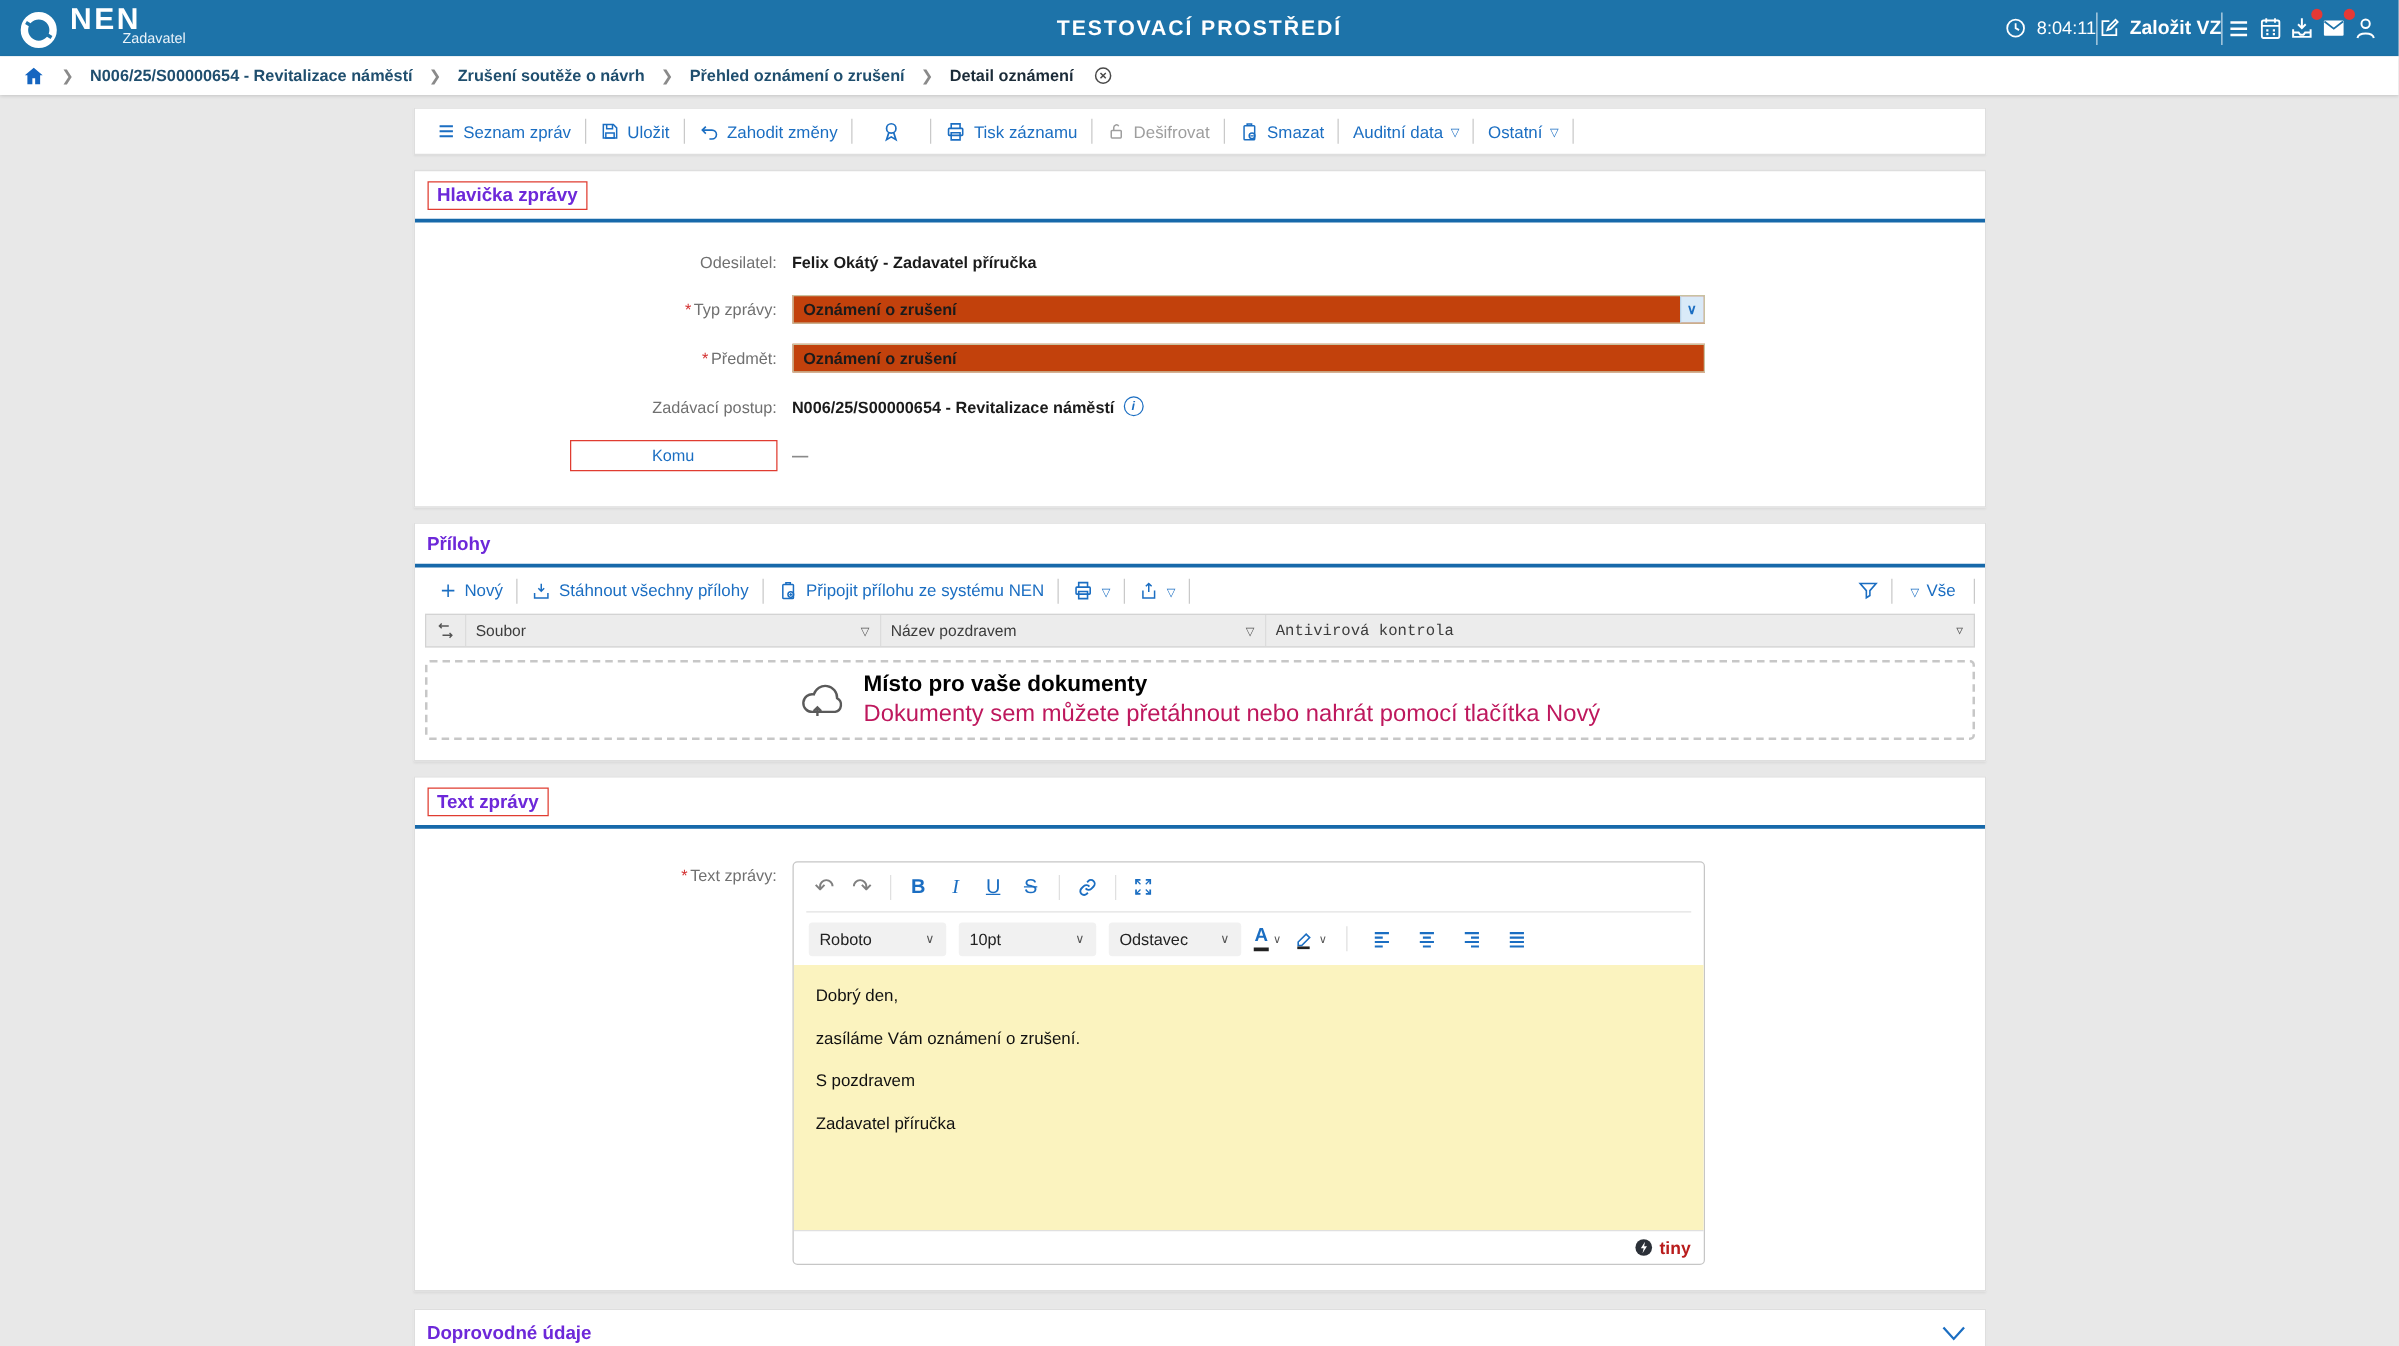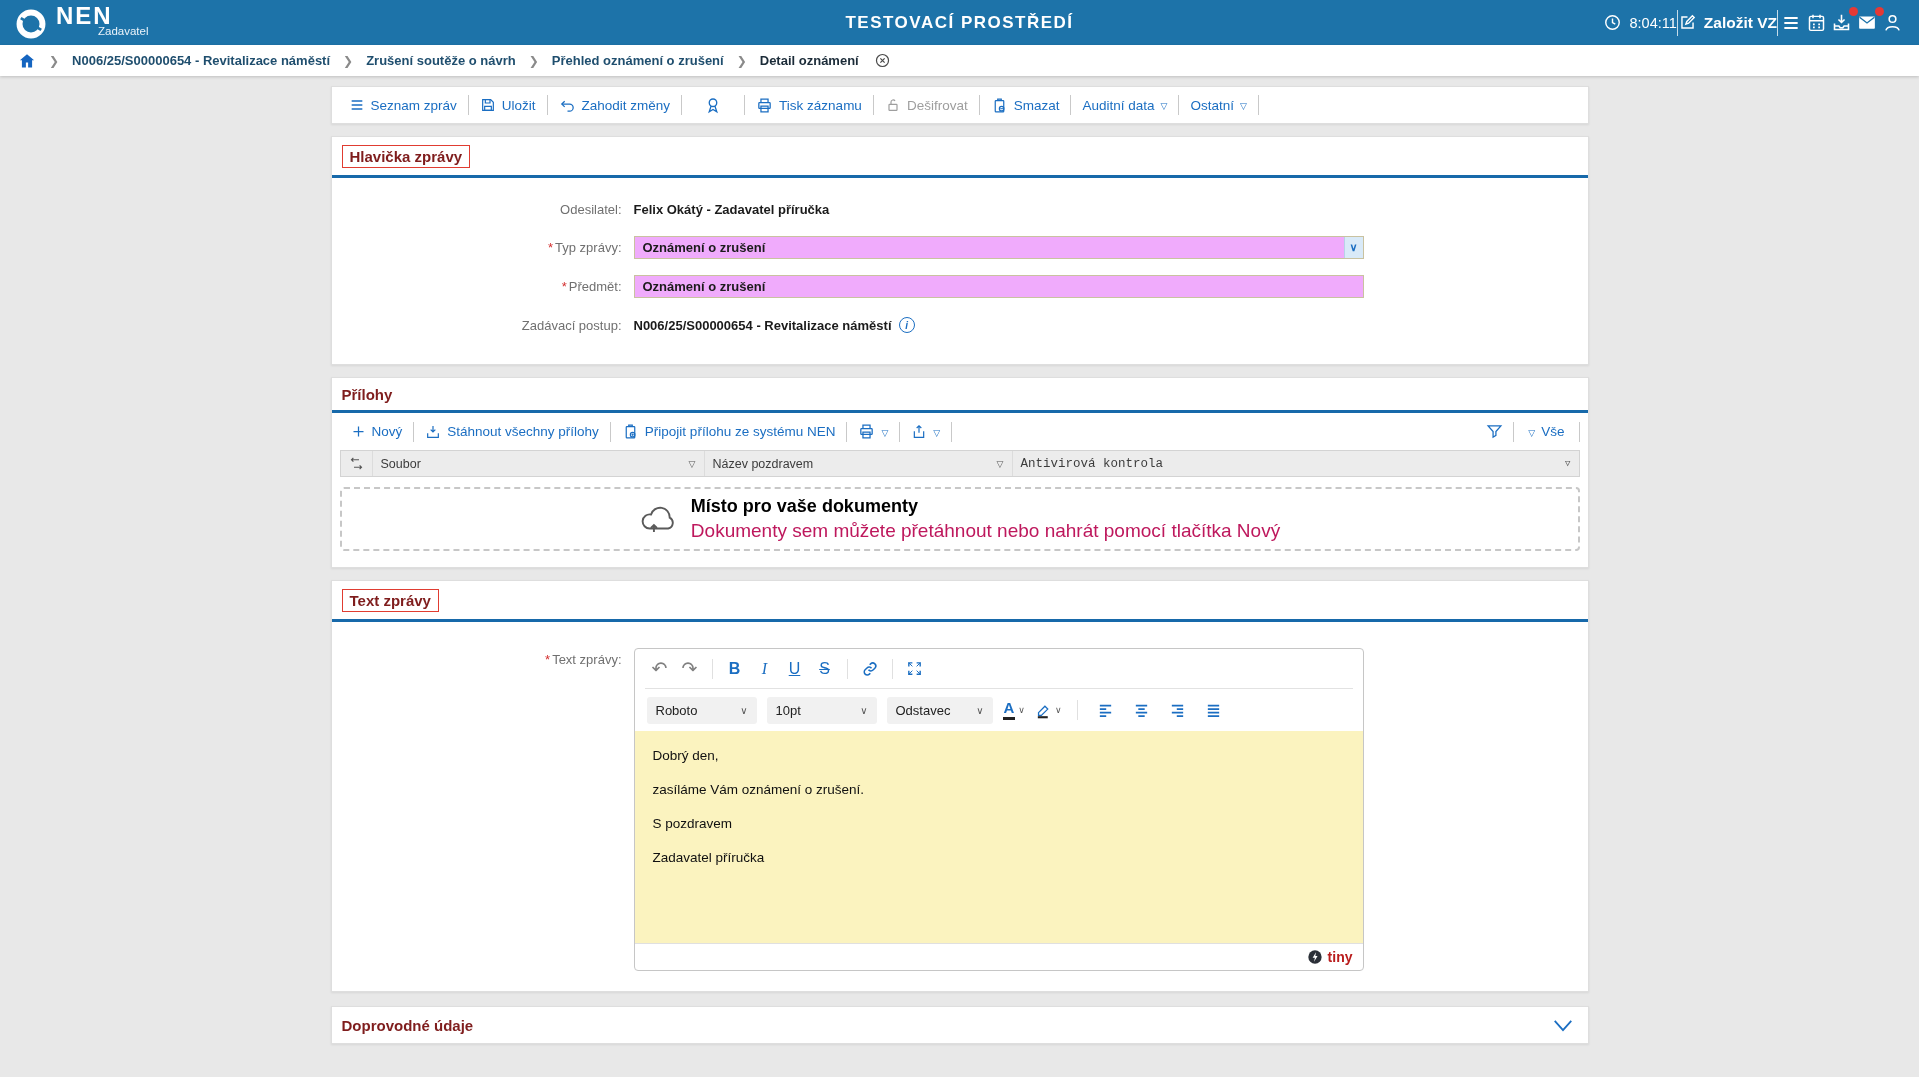--- a/index.html
+++ b/index.html
@@ -37,33 +37,33 @@
   .panel.actions { margin-top:10px; height:38px; display:flex; align-items:center; padding:0 6px; }
   .tb-item { display:flex; align-items:center; gap:6px; color:#1b6ec2; font-size:13.5px; padding:0 11px; cursor:pointer; white-space:nowrap; }
   .tb-item.disabled { color:#9e9e9e; cursor:default; }
   .tb-sep { width:1px; height:20px; background:#c9c9c9; }
   .tb-caret { font-size:9px; position:relative; top:1px; }
   .tb-icononly { padding:0 22px; }
 
   
   .section { margin-top:12px; }
   .sec-head { display:flex; align-items:center; justify-content:space-between; padding:8px 10px 7px; }
-  .sec-title { font-size:15px; font-weight:bold; color:#7f1d1d; }
+  .sec-title { font-size:15px; font-weight:bold; color:#6d28d9; }
   .red-box { border:1px solid #e03c31; padding:2px 7px; display:inline-block; }
   .sec-divider { height:3px; background:#1769aa; }
 
   
   .form-body { padding:20px 0 28px; }
   .form-row { display:flex; align-items:center; margin-bottom:16px; min-height:22px; }
   .form-row:last-child { margin-bottom:0; }
   .flabel { width:302px; text-align:right; color:#707070; font-size:13px; padding-right:12px; flex:none; }
   .req { color:#d32f2f; margin-right:2px; }
   .fvalue { font-weight:bold; font-size:13px; color:#1b1b1b; display:flex; align-items:center; gap:7px; }
   .fvalue.plain { font-weight:bold; color:#8a8a8a; }
-  .ydropdown, .yinput { width:730px; height:23px; background:#f0abfc; border:1px solid #c9c2a0; display:flex; align-items:center; padding-left:8px; font-weight:bold; font-size:13px; color:#1b1b1b; position:relative; cursor:pointer; }
+  .ydropdown, .yinput { width:730px; height:23px; background:#c2410c; border:1px solid #c9c2a0; display:flex; align-items:center; padding-left:8px; font-weight:bold; font-size:13px; color:#1b1b1b; position:relative; cursor:pointer; }
   .dd-btn { position:absolute; right:0; top:0; bottom:0; width:19px; background:#d9eaf8; border-left:1px solid #b9d2e8; color:#1b6ec2; display:flex; align-items:center; justify-content:center; font-size:11px; font-weight:bold; }
   .komu-box { display:inline-block; width:166px; border:1px solid #e03c31; color:#1b6ec2; text-align:center; font-size:13px; padding:4px 0; font-weight:normal; }
   .info-i { width:16px; height:16px; border:1.5px solid #1b6ec2; border-radius:50%; color:#1b6ec2; font-size:10px; font-weight:bold; display:inline-flex; align-items:center; justify-content:center; font-style:italic; cursor:pointer; flex:none; }
 
   
   .att-toolbar { display:flex; align-items:center; height:37px; padding:0 8px; }
   .att-right { margin-left:auto; display:flex; align-items:center; gap:10px; }
   .grid-head { display:flex; margin:0 8px; background:#ececec; border:1px solid #d3d3d3; height:27px; font-size:12.5px; color:#3c3c3c; }
   .gh-cell { display:flex; align-items:center; justify-content:space-between; padding:0 8px; border-right:1px solid #dcdcdc; cursor:pointer; }
   .gh-cell:last-child { border-right:none; }
@@ -286,20 +286,26 @@
           <span>Oznámení o zrušení</span>
         </div>
       </div>
       <div class="form-row">
         <div class="flabel">Zadávací postup:</div>
         <div class="fvalue">
           <span>N006/25/S00000654 - Revitalizace náměstí</span>
           <span class="info-i">i</span>
         </div>
       </div>
+      <div class="form-row">
+        <div class="flabel">
+          <span class="komu-box">Komu</span>
+        </div>
+        <div class="fvalue plain">—</div>
+      </div>
     </div>
   </div>
 
   <div class="panel section">
     <div class="sec-head">
       <span class="sec-title">Přílohy</span>
     </div>
     <div class="sec-divider"></div>
 
     <div class="att-toolbar">

